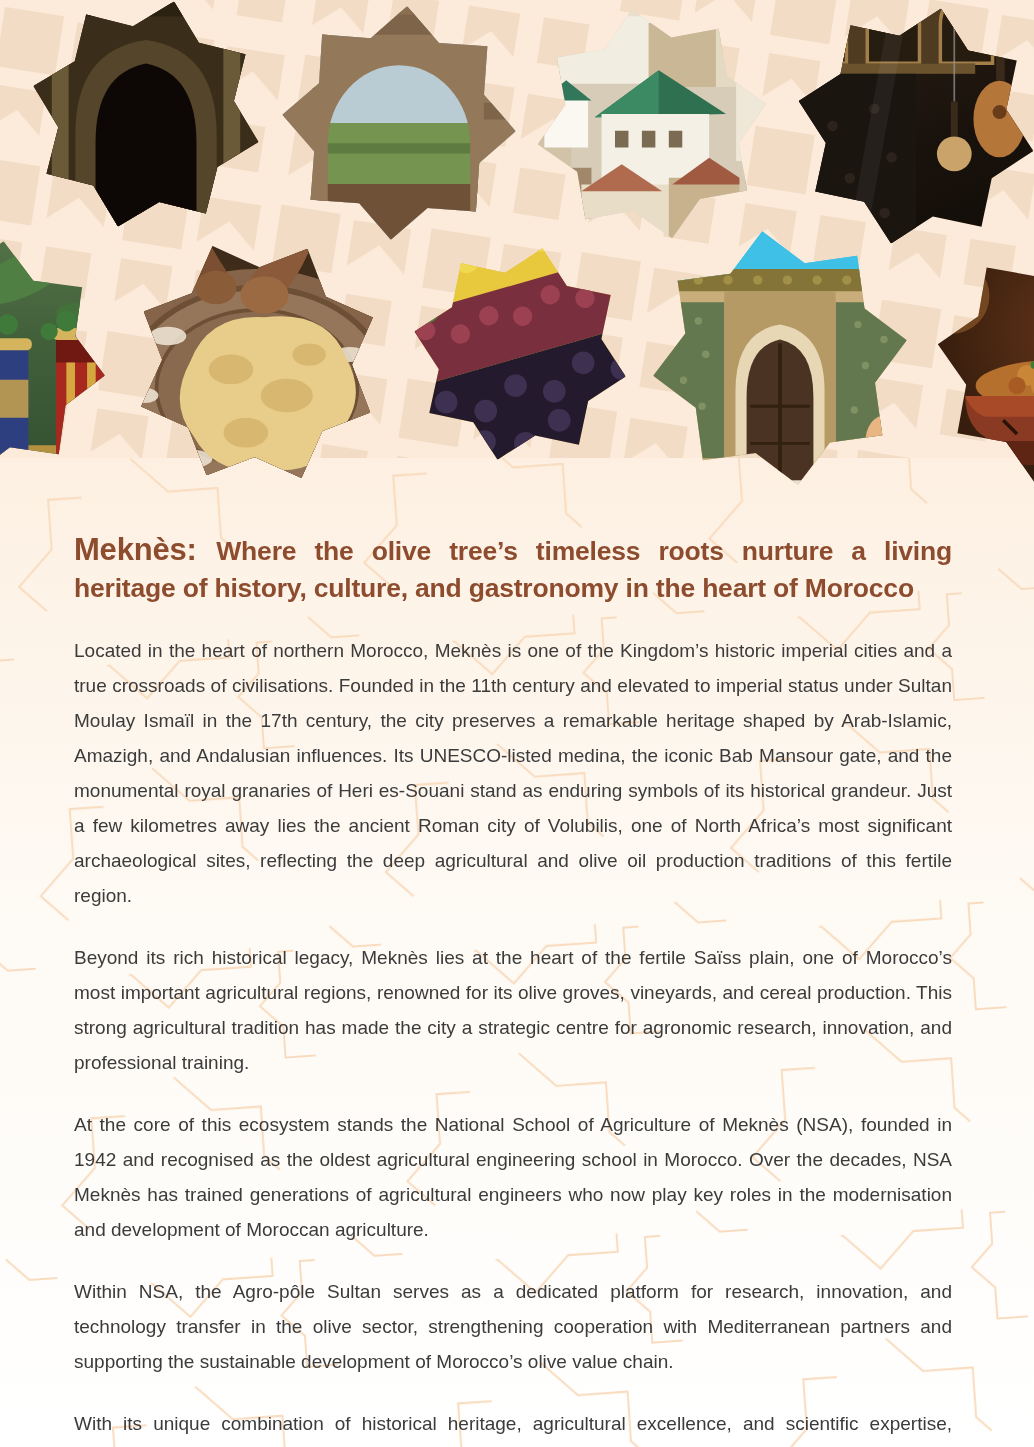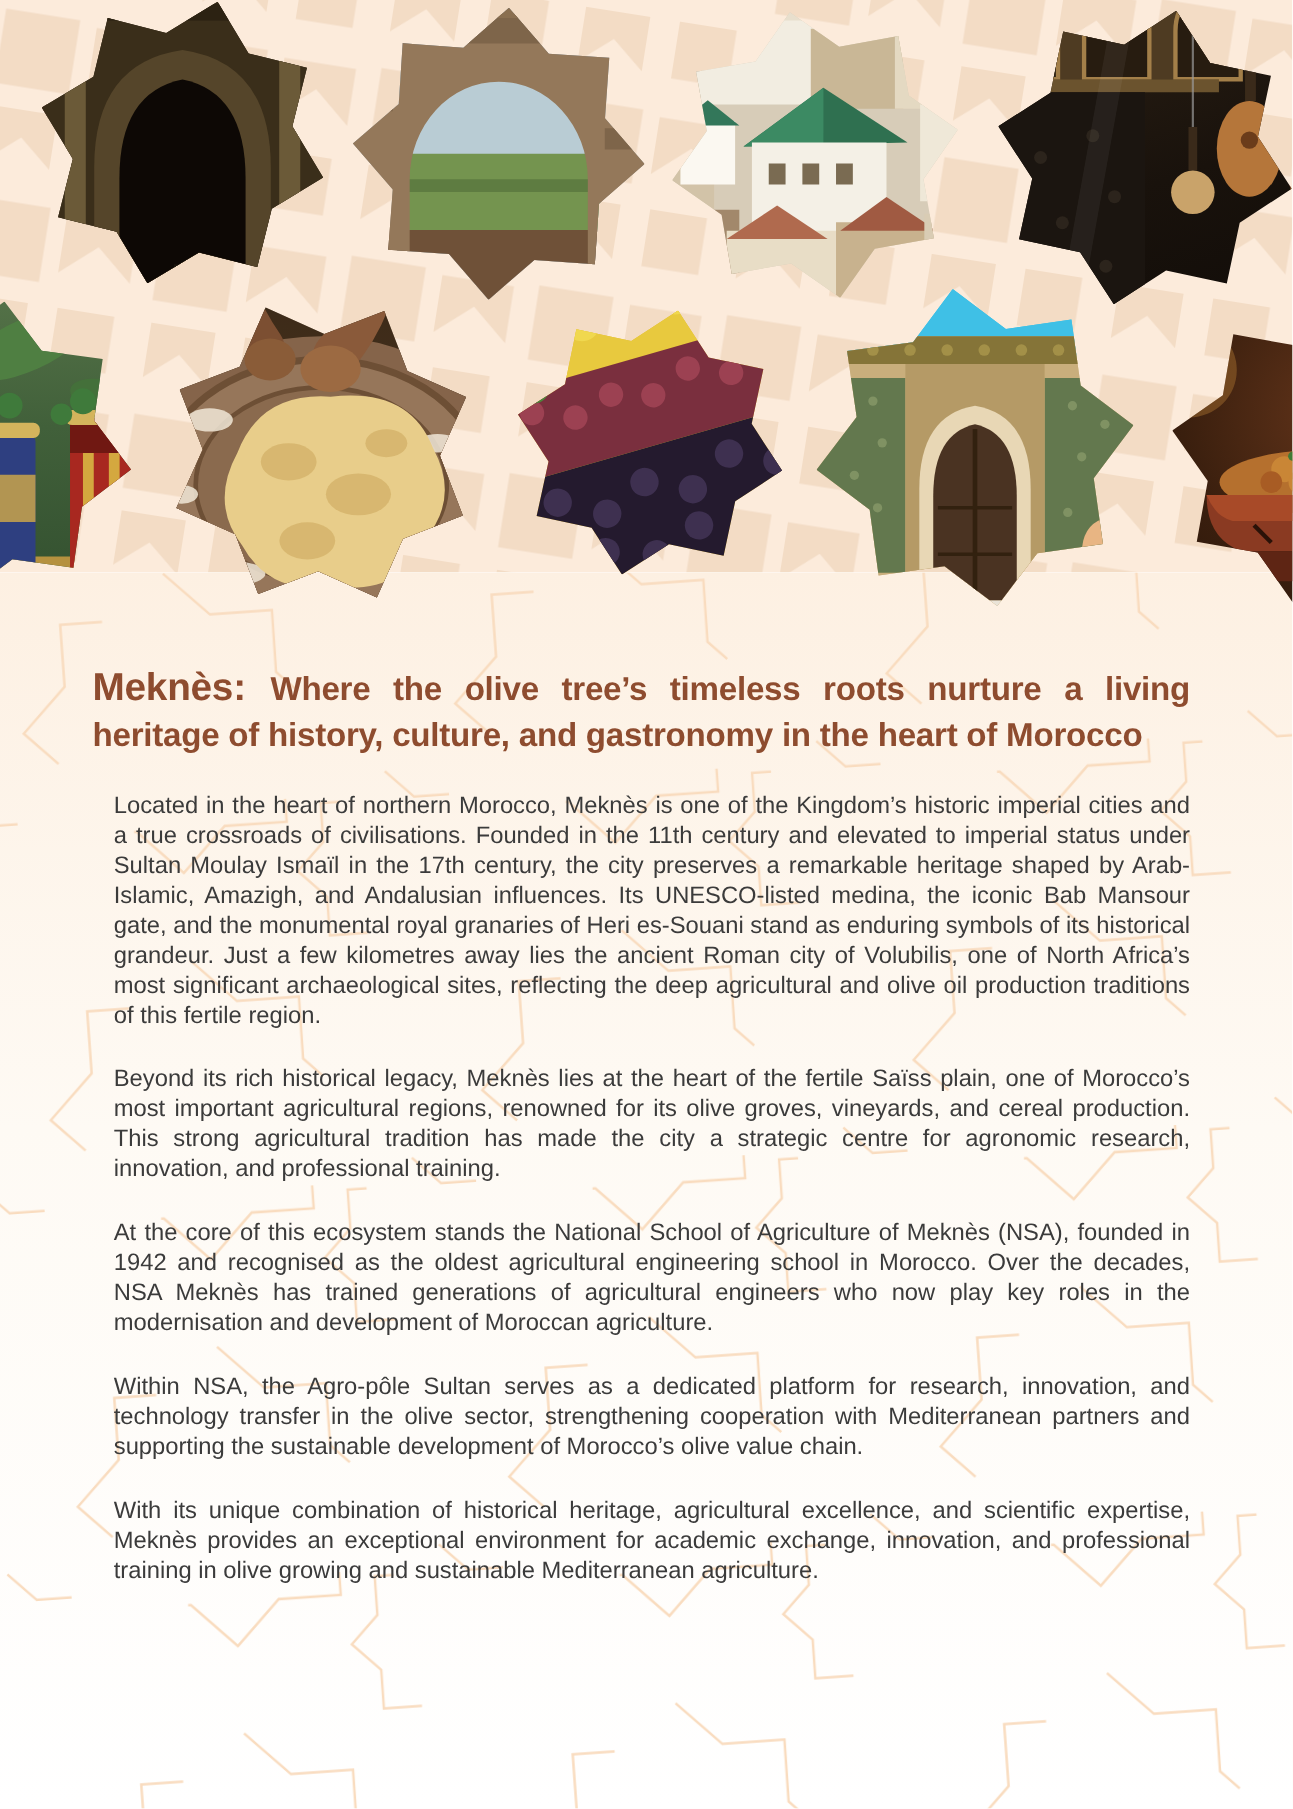--- a/index.html
+++ b/index.html
@@ -42,23 +42,23 @@
   .title{
     margin:0 0 27px 0;
     color:#8e4c2f;
     text-align:justify;
     line-height:1.17;
     letter-spacing:-0.2px;
   }
   .title .lead{font-size:31px;font-weight:800;}
   .title .rest{font-size:26.5px;font-weight:700;}
   .body-copy p{
-    margin:0 0 27px 17px;
+    margin:0 0 27px 0;
     font-size:19px;
-    line-height:24px;
+    line-height:35px;
     text-align:justify;
   }
 </style>
 </head>
 <body>
 
 <div class="page">
 
   <svg class="hero-bg" width="1034" height="458" aria-hidden="true">
     <defs>

